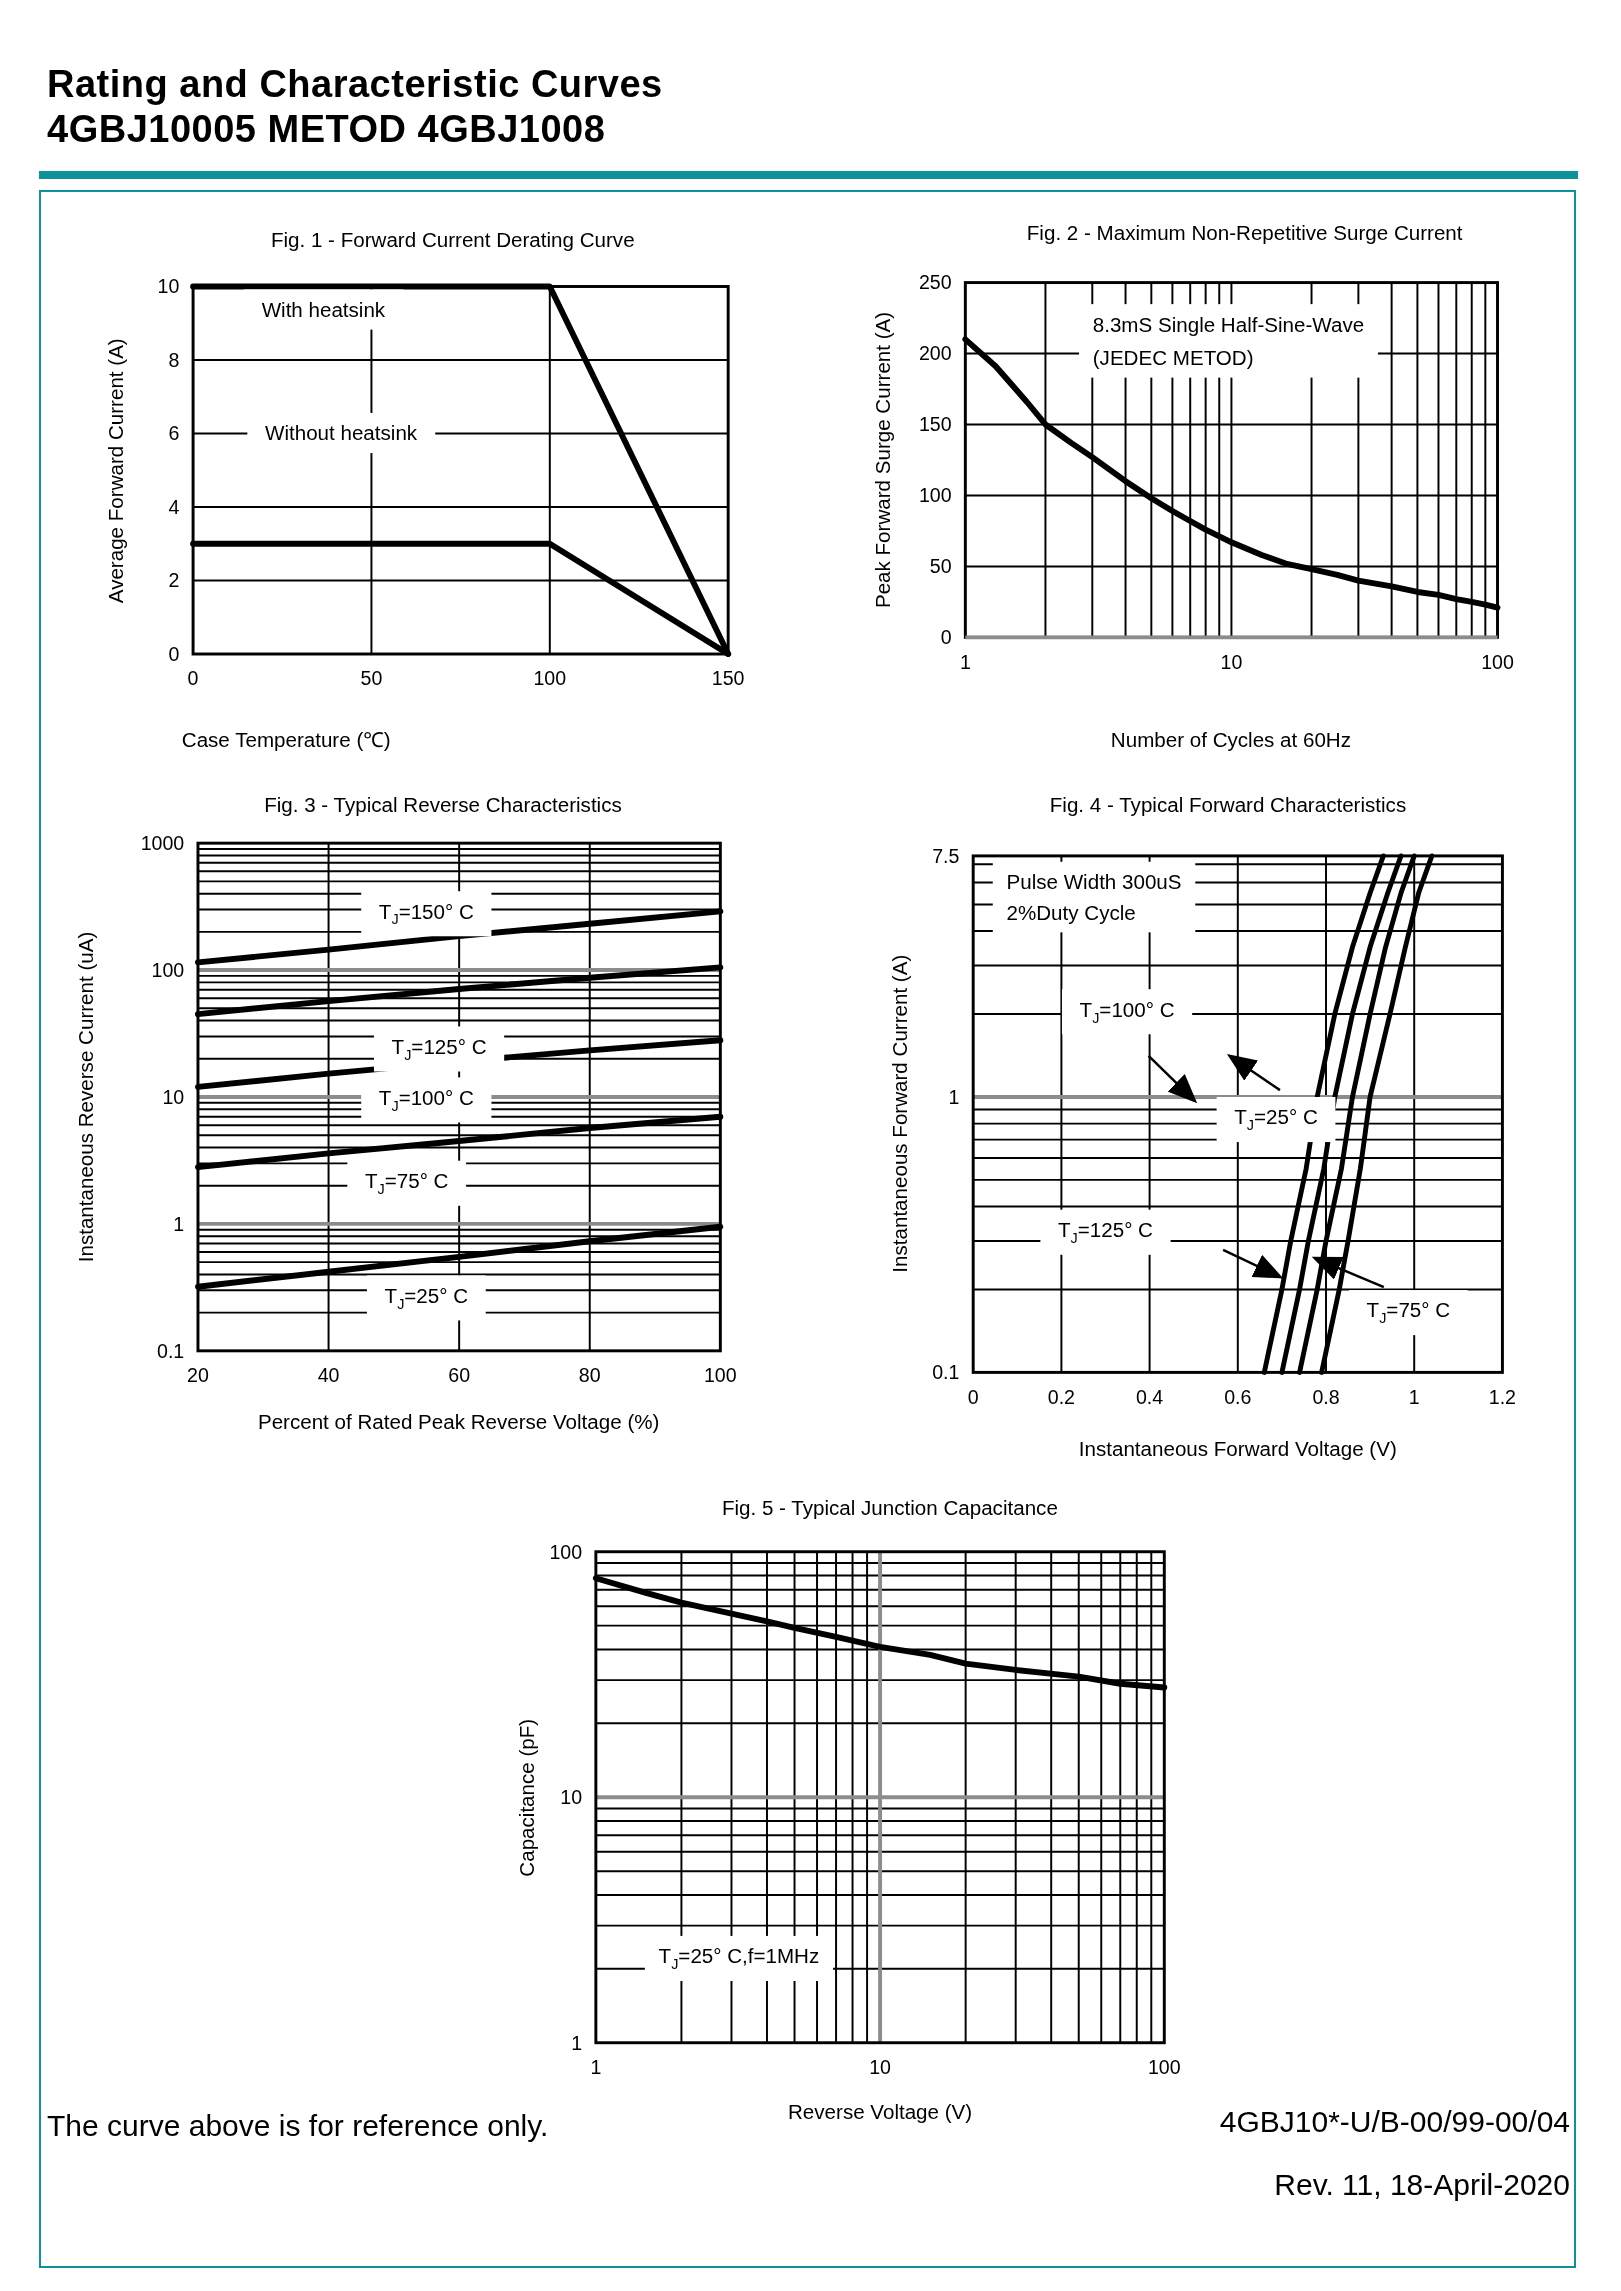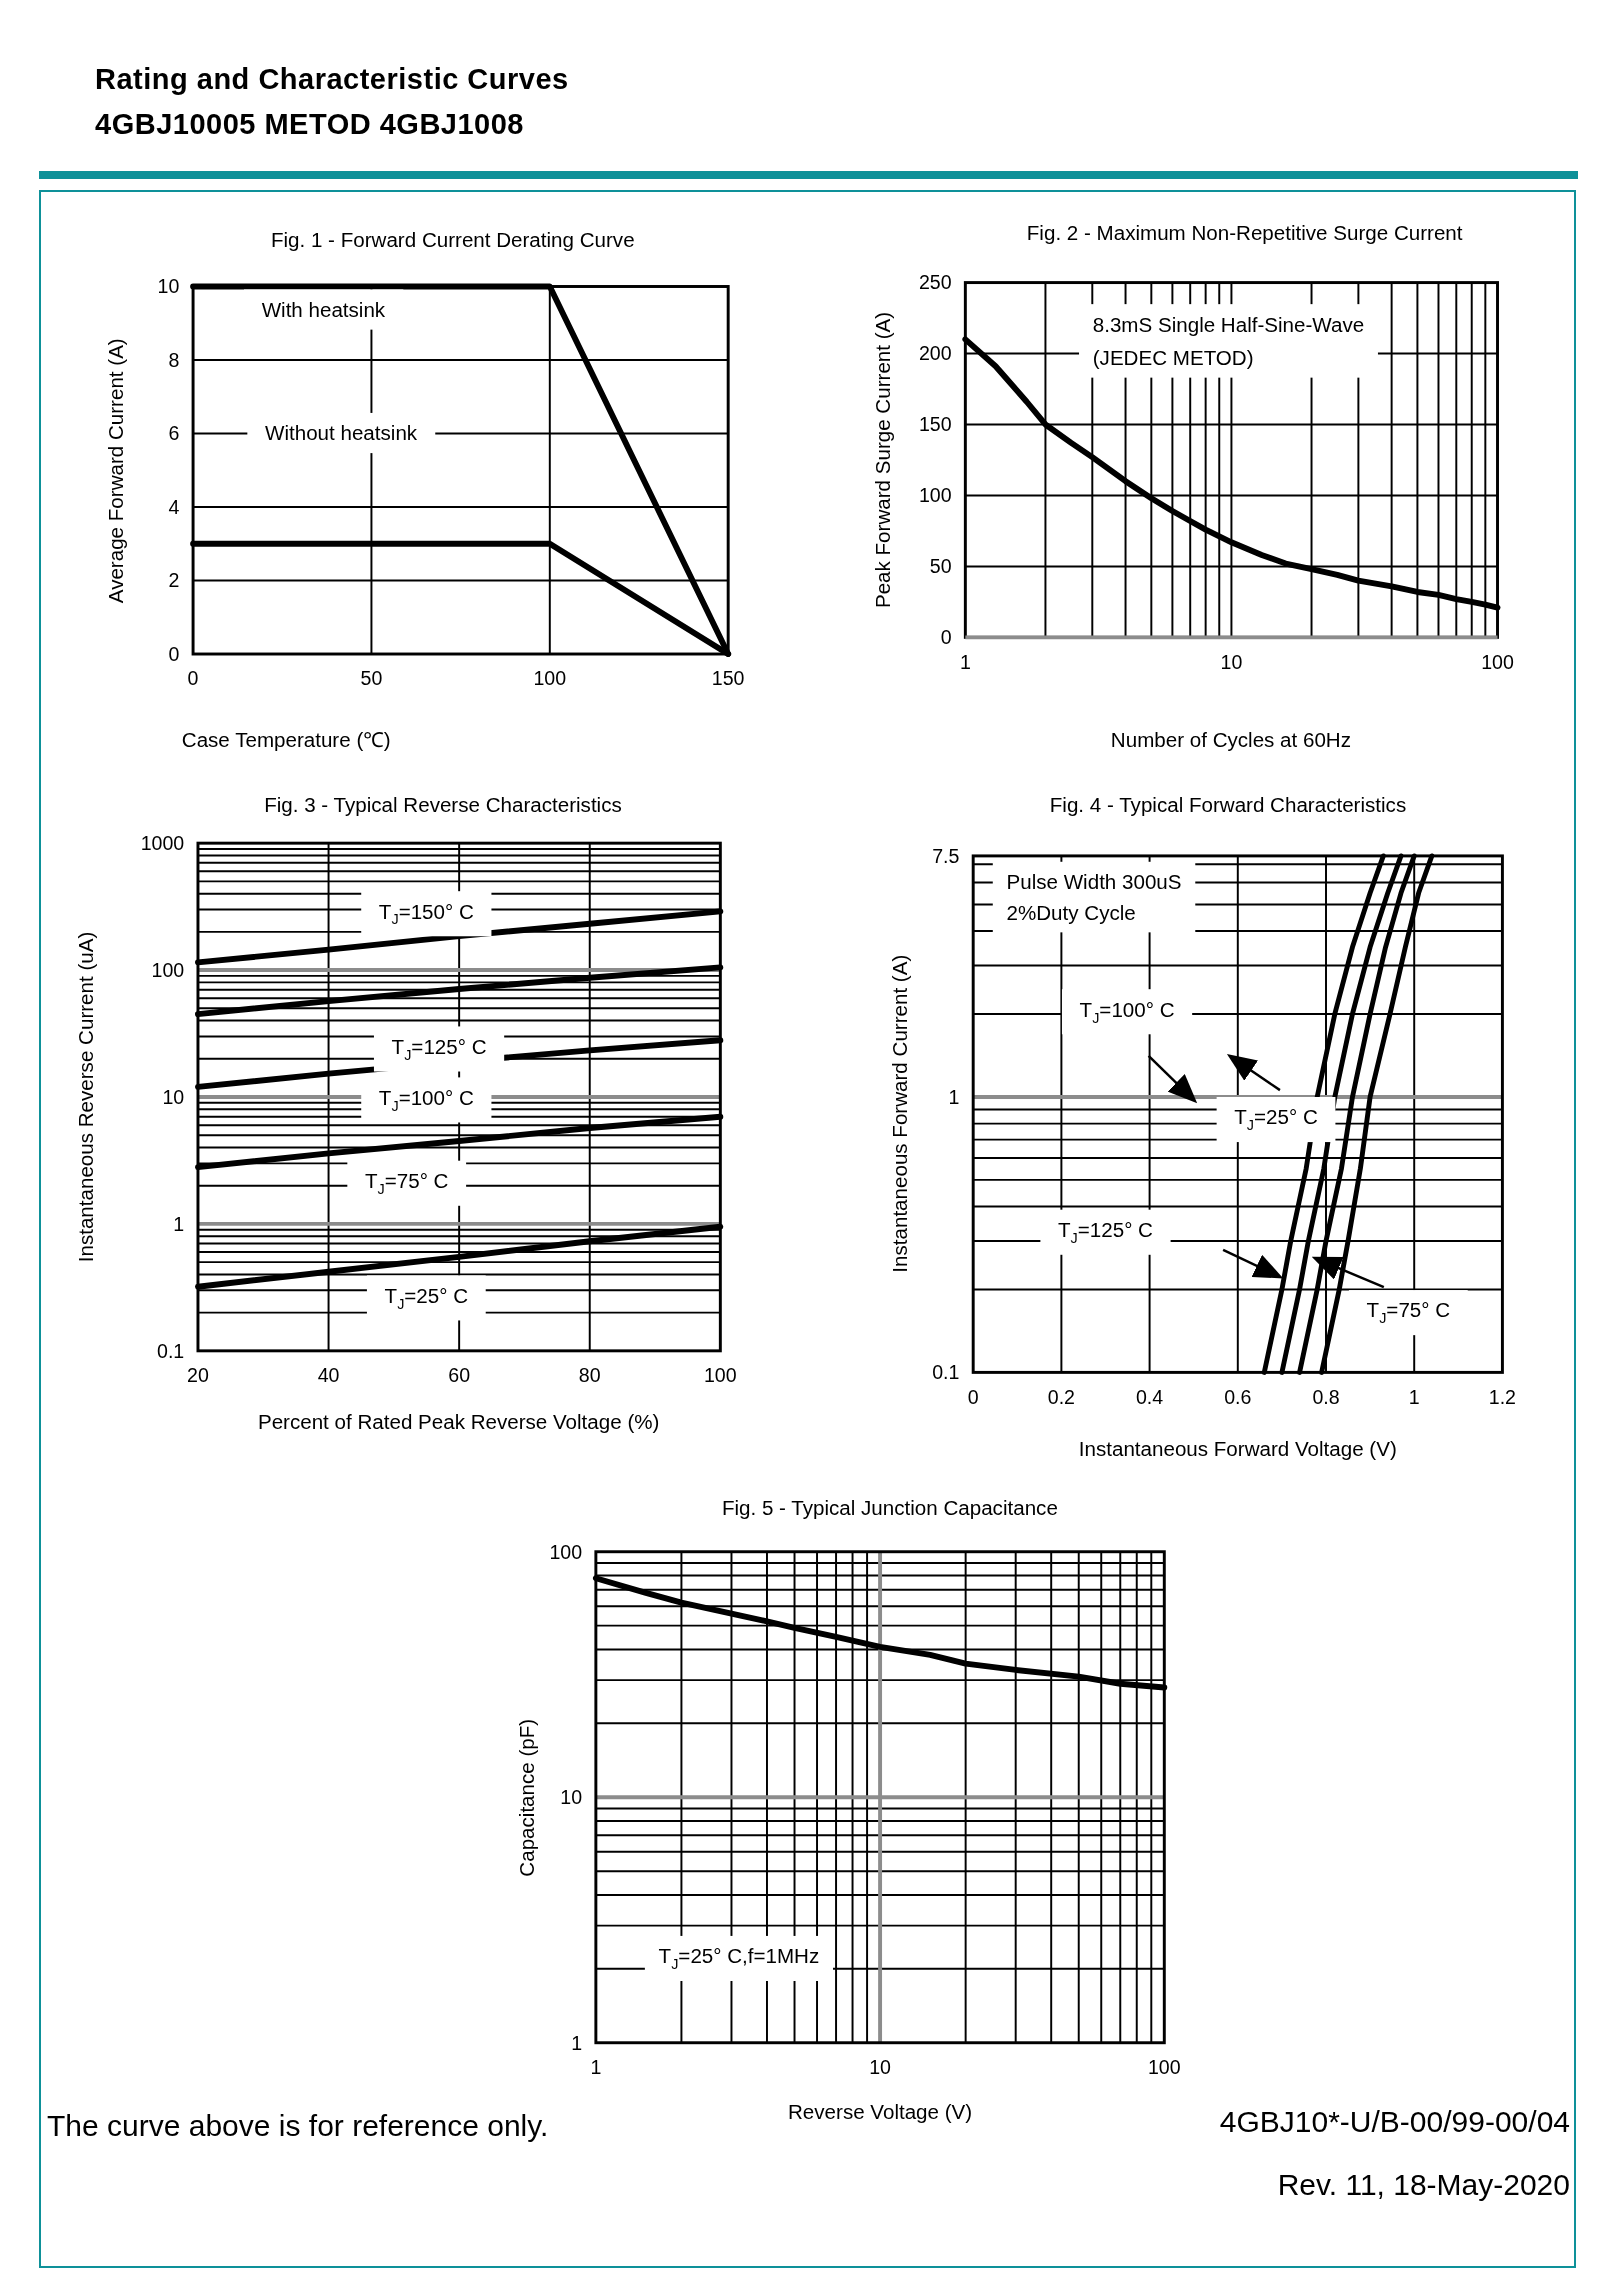--- a/index.html
+++ b/index.html
@@ -1,18 +1,18 @@
 <!DOCTYPE html>
 <html><head>
 <meta charset="utf-8">
 <style>
   html,body{margin:0;padding:0;background:#e8e8e8;}
   #page{position:relative;width:1621px;height:2292px;background:#ffffff;overflow:hidden;
         font-family:"Liberation Sans", sans-serif;color:#000;}
-  .h1{position:absolute;left:47px;font-weight:bold;font-size:29px;letter-spacing:0.5px;white-space:nowrap;margin-left:48px;}
+  .h1{position:absolute;left:47px;font-weight:bold;font-size:38px;letter-spacing:0.5px;white-space:nowrap;}
   #title{top:63px;}
   #subtitle{top:108px;}
   .tealbar{position:absolute;left:39px;top:171px;width:1539px;height:7.8px;background:#0e9199;}
   .frame{position:absolute;left:39px;top:190px;width:1533px;height:2074px;border:2.9px solid #0e9199;}
   #charts{position:absolute;left:0;top:0;}
   #charts text{fill:#000;}
   .tick{font-size:20px;font-family:"Liberation Sans",sans-serif;}
   .figtitle{font-size:21px;font-family:"Liberation Sans",sans-serif;}
   .axlabel{font-size:21px;font-family:"Liberation Sans",sans-serif;}
   .plotlabel{font-size:21px;font-family:"Liberation Sans",sans-serif;}
@@ -275,15 +275,15 @@
         <text x="594" y="1840.5" class="tick" text-anchor="end">10</text>
         <text x="594" y="2091" class="tick" text-anchor="end">1</text>
         <text x="908" y="1546" class="figtitle" text-anchor="middle">Fig. 5 - Typical Junction Capacitance</text>
         <text x="898" y="2162" class="axlabel" text-anchor="middle">Reverse Voltage (V)</text>
         <text x="545" y="1834" class="axlabel" text-anchor="middle" transform="rotate(-90 545 1834)">Capacitance (pF)</text>
       </g>
     </svg>
 
   <div id="foot-note" class="footnote">The curve above is for reference only.</div>
   <div id="doc-code" class="footnote">4GBJ10*-U/B-00/99-00/04</div>
-  <div id="revision" class="footnote">Rev. 11, 18-May-2020</div>
+  <div id="revision" class="footnote">Rev. 11, 18-April-2020</div>
 </div>
 
 
 </body></html>

